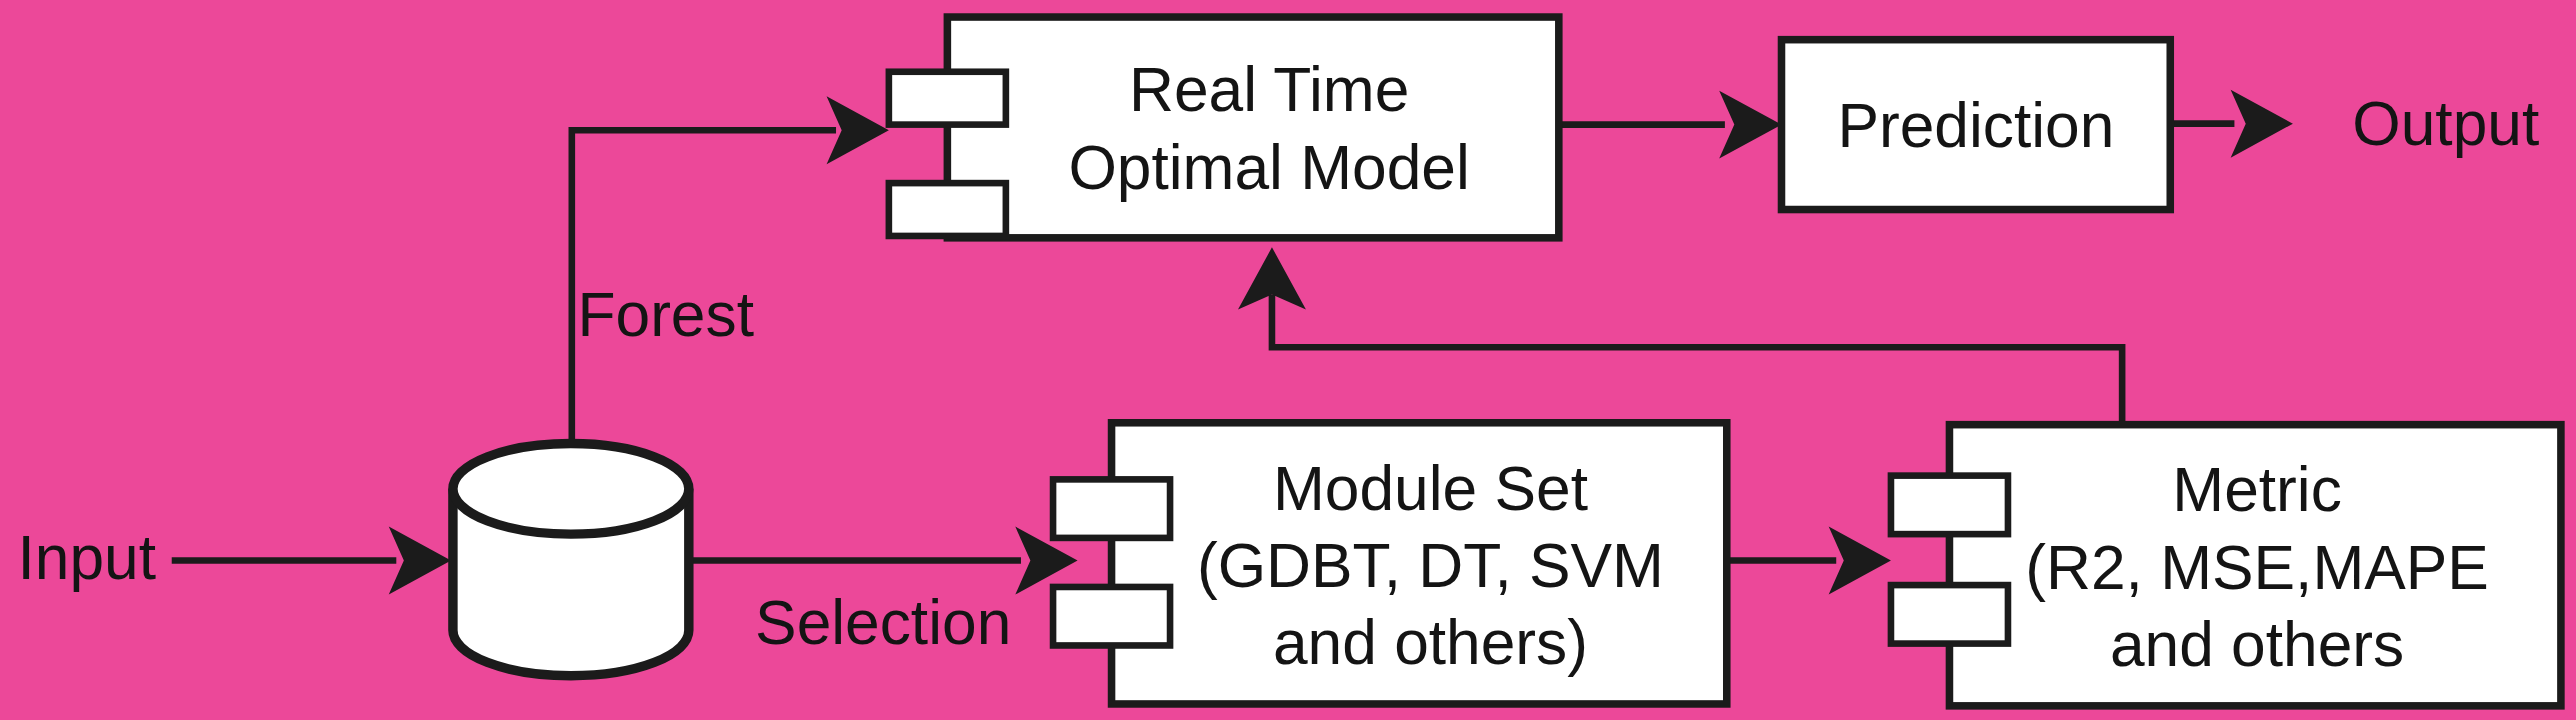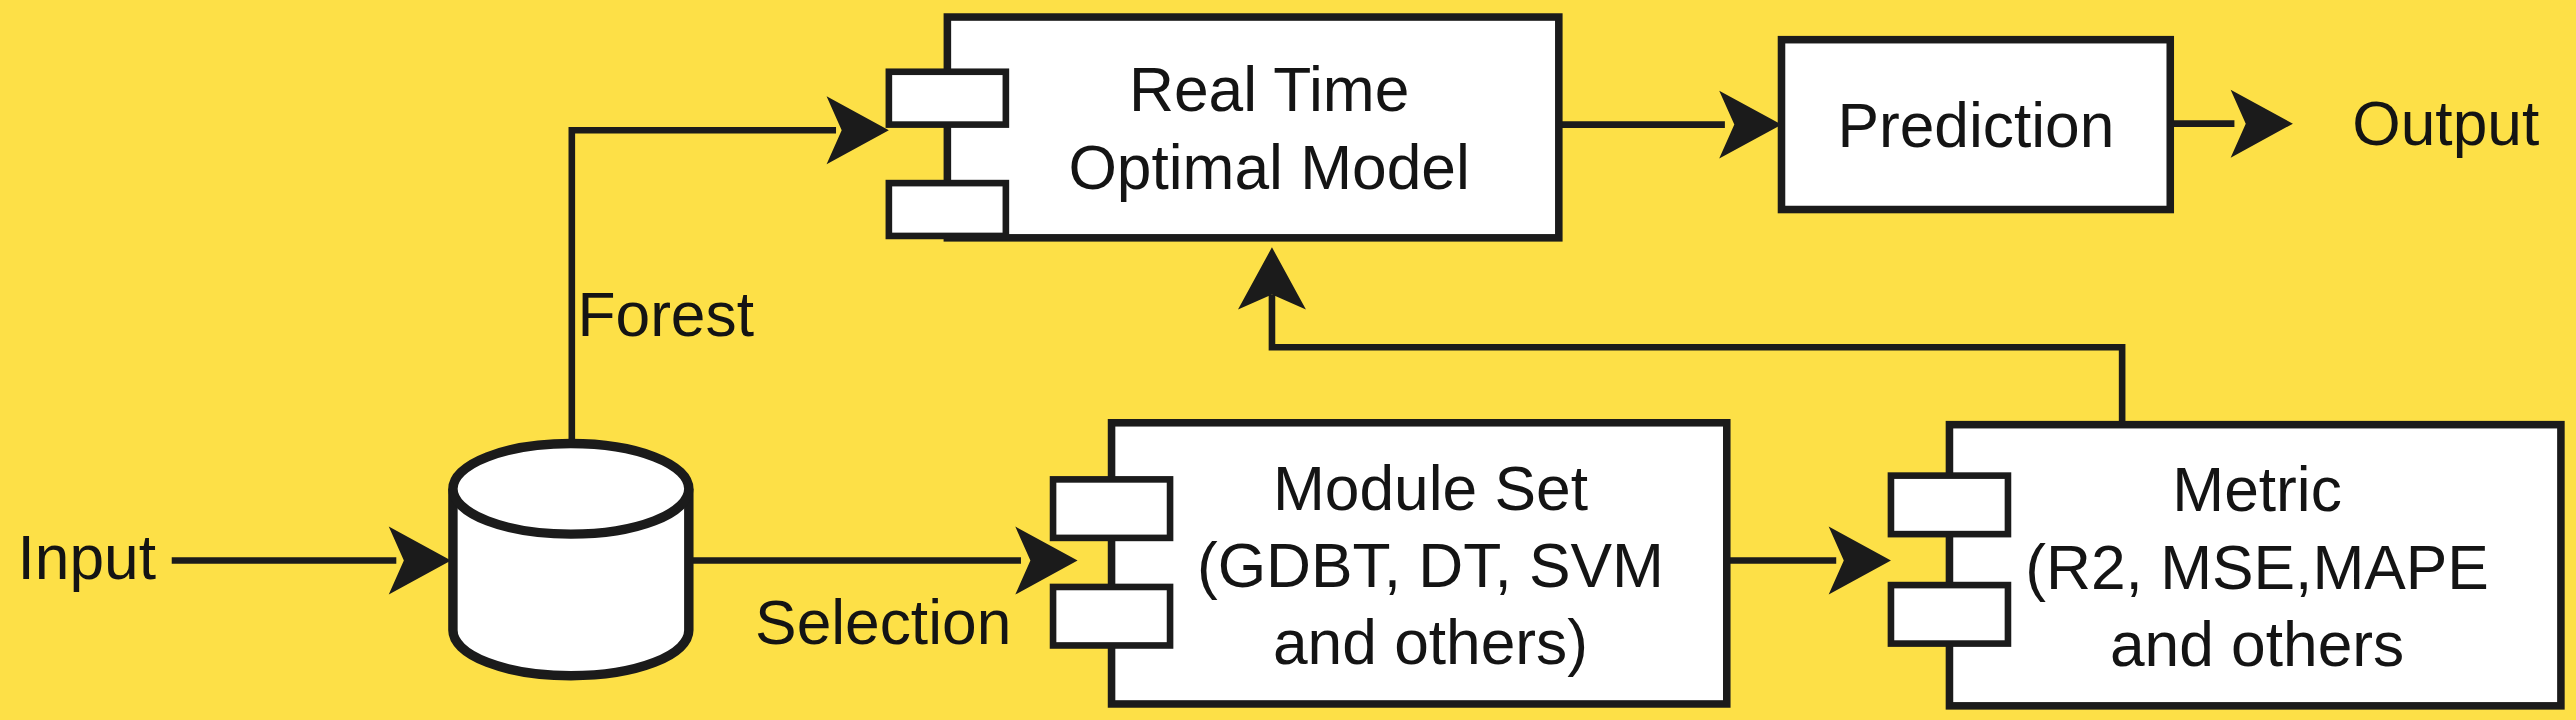--- a/index.html
+++ b/index.html
@@ -3,21 +3,21 @@
 <meta charset="utf-8">
 <style>
   html, body {
     margin: 0;
     padding: 0;
     background: #ffffff;
   }
   .figure-wrap {
     width: 2576px;
     height: 721px;
-    background: #fde047;
+    background: #ec4899;
     overflow: hidden;
   }
   svg {
     display: block;
   }
   .shape {
     fill: #ffffff;
     stroke: #1b1b1b;
     stroke-width: 8;
     stroke-linejoin: miter;

